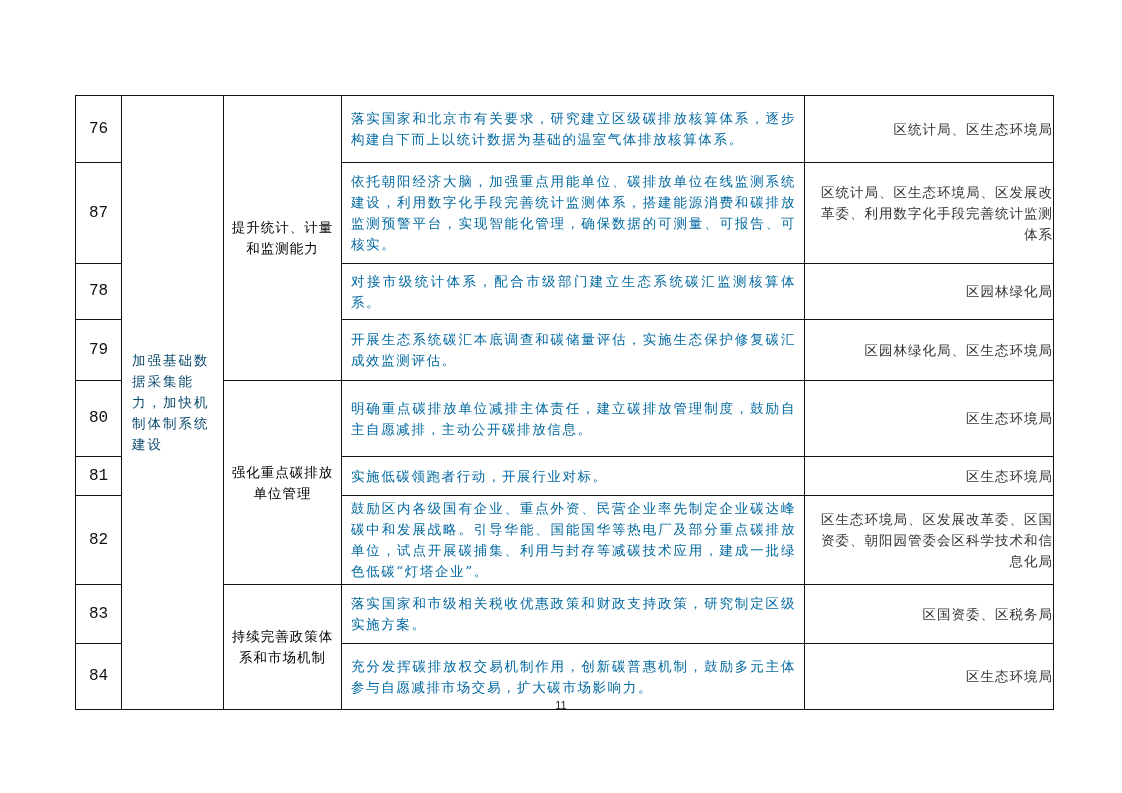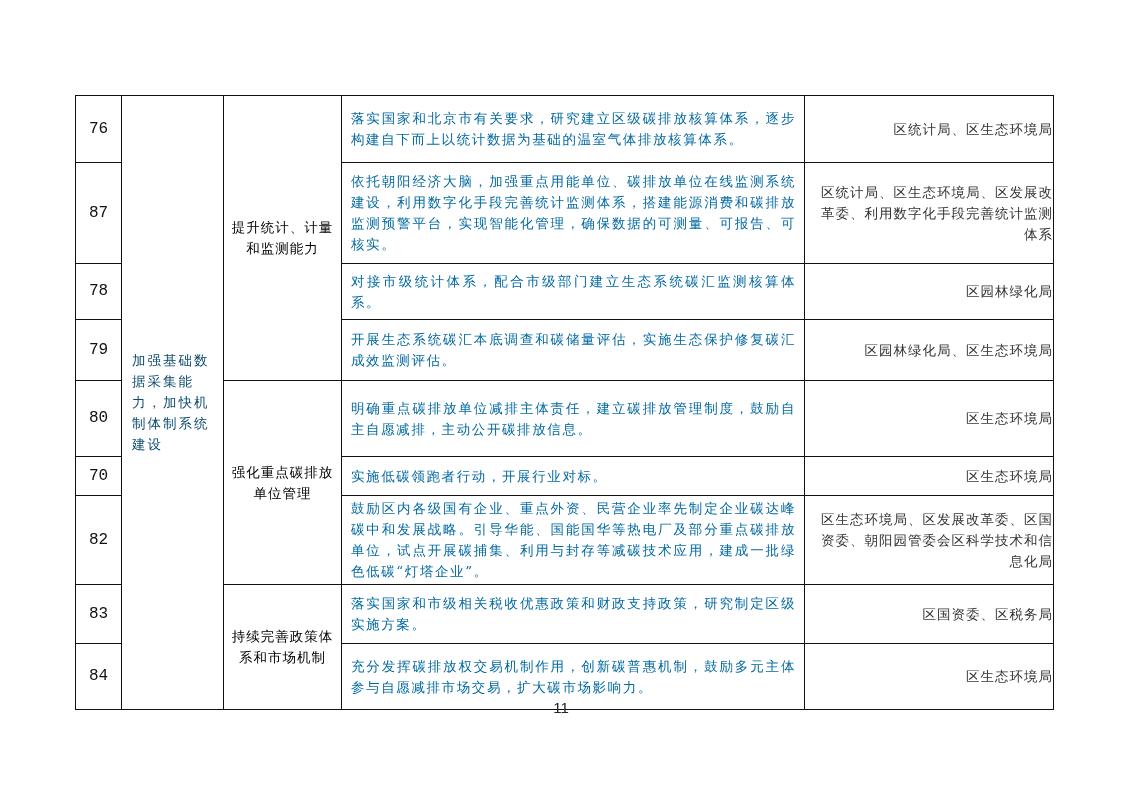--- a/index.html
+++ b/index.html
@@ -66,21 +66,21 @@
       letter-spacing: 1px;
       color: #333333;
     }
     .page-number {
       position: absolute;
       top: 699px;
       left: 0;
       width: 1122px;
       text-align: center;
       font-family: "Liberation Sans", "DejaVu Sans", sans-serif;
-      font-size: 15px;
+      font-size: 11px;
       color: #222222;
     }
   </style>
 </head>
 <body>
 
 <table class="page-table">
   <colgroup>
     <col class="col-num">
     <col class="col-cat">
@@ -111,21 +111,21 @@
       <td class="task">开展生态系统碳汇本底调查和碳储量评估，实施生态保护修复碳汇成效监测评估。</td>
       <td class="dept">区园林绿化局、区生态环境局</td>
     </tr>
     <tr style="height:76px;">
       <td class="num">80</td>
       <td class="sub" rowspan="3">强化重点碳排放单位管理</td>
       <td class="task">明确重点碳排放单位减排主体责任，建立碳排放管理制度，鼓励自主自愿减排，主动公开碳排放信息。</td>
       <td class="dept">区生态环境局</td>
     </tr>
     <tr style="height:39px;">
-      <td class="num">70</td>
+      <td class="num">81</td>
       <td class="task">实施低碳领跑者行动，开展行业对标。</td>
       <td class="dept">区生态环境局</td>
     </tr>
     <tr style="height:85px;">
       <td class="num">82</td>
       <td class="task">鼓励区内各级国有企业、重点外资、民营企业率先制定企业碳达峰碳中和发展战略。引导华能、国能国华等热电厂及部分重点碳排放单位，试点开展碳捕集、利用与封存等减碳技术应用，建成一批绿色低碳“灯塔企业”。</td>
       <td class="dept">区生态环境局、区发展改革委、区国资委、朝阳园管委会区科学技术和信息化局</td>
     </tr>
     <tr style="height:59px;">
       <td class="num">83</td>

